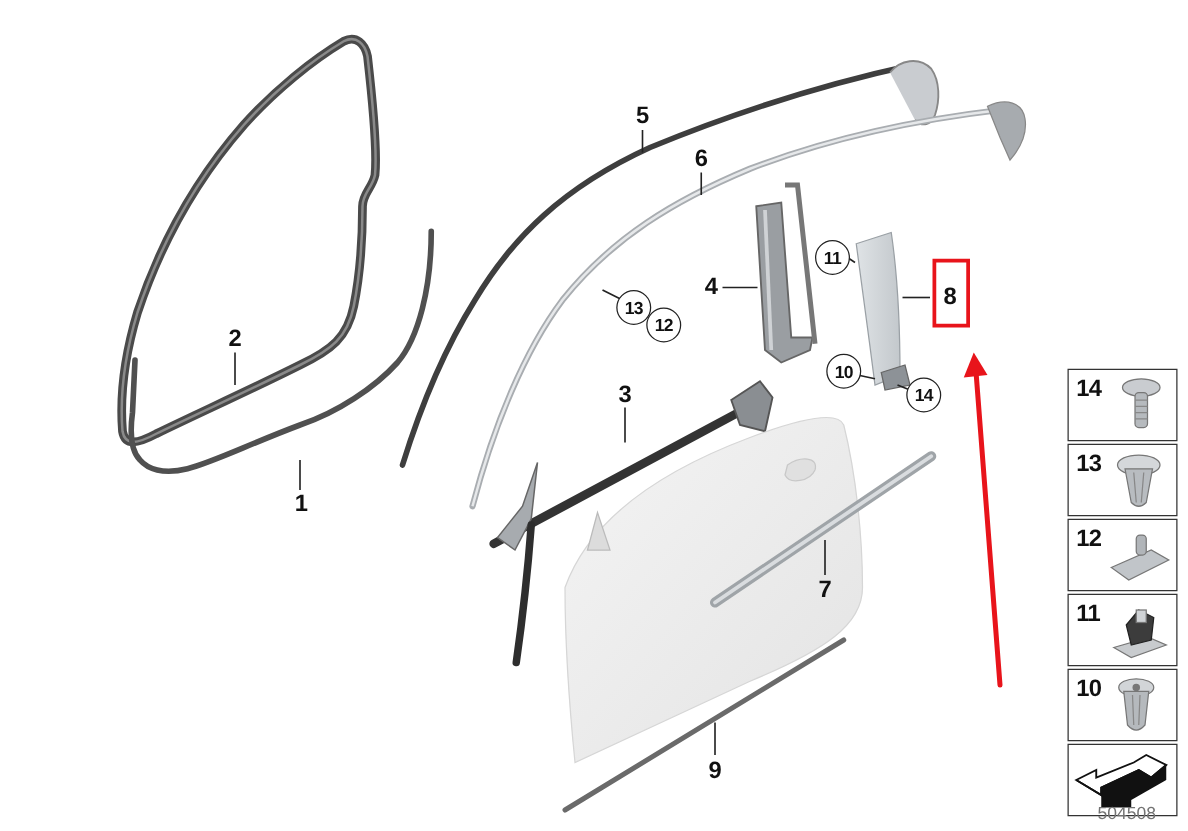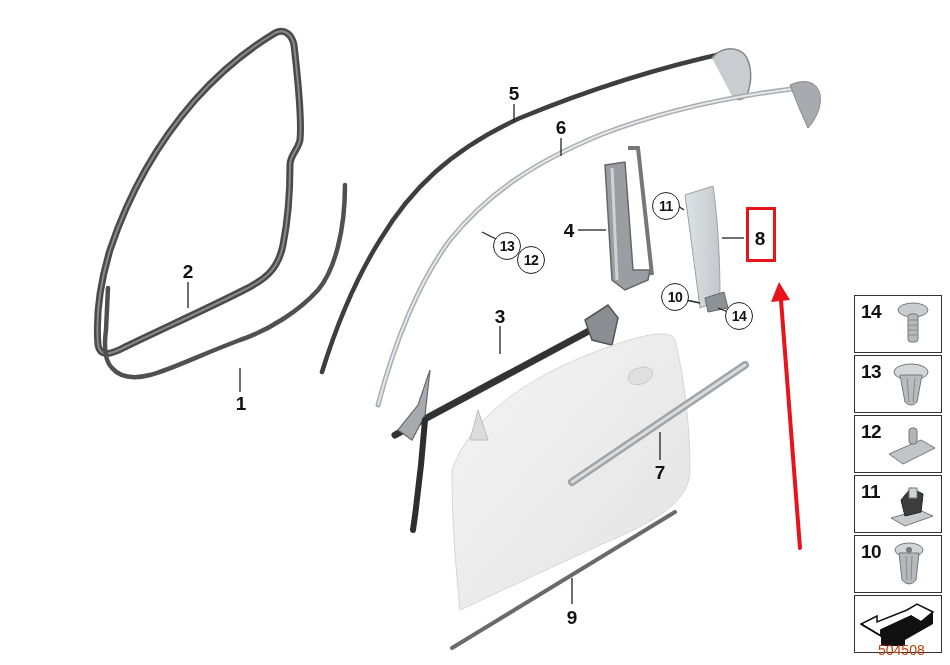--- a/index.html
+++ b/index.html
@@ -6,21 +6,21 @@
     body { width: 950px; height: 665px; position: relative; overflow: hidden; font-family: "Liberation Sans", "DejaVu Sans", sans-serif; }
     #canvas { position: absolute; left: 0; top: 0; width: 950px; height: 665px; }
     .callout { position: absolute; font-weight: bold; font-size: 19px; color: #111; line-height: 1; transform: translate(-50%, -50%); }
     .circ { position: absolute; width: 28px; height: 28px; border: 1.6px solid #222; border-radius: 50%; background: #fff; font-weight: bold; font-size: 14px; color: #111; display: flex; align-items: center; justify-content: center; box-sizing: border-box; transform: translate(-50%, -50%); letter-spacing: -0.5px; }
     .highlight-box { position: absolute; left: 746px; top: 207px; width: 30px; height: 55px; border: 3px solid #e8141b; box-sizing: border-box; }
     .legend { position: absolute; left: 854px; top: 295px; width: 90px; }
     .legend-cell { position: relative; width: 88px; height: 58px; border: 1.5px solid #333; box-sizing: border-box; margin-bottom: 2px; background: #fff; }
     .legend-num { position: absolute; left: 6px; top: 6px; font-weight: bold; font-size: 19px; color: #111; line-height: 1; letter-spacing: -0.5px; }
     .legend-img { position: absolute; right: 4px; top: 4px; width: 52px; height: 50px; }
     .legend-arrow-cell { height: 58px; }
-    .legend-id { position: absolute; left: 878px; top: 642px; font-size: 14px; color: #c2410c; }
+    .legend-id { position: absolute; left: 878px; top: 642px; font-size: 14px; color: #737373; }
   </style>
 </head>
 <body>
 
 <svg id="canvas" viewBox="0 0 950 665" xmlns="http://www.w3.org/2000/svg">
   <defs>
     <linearGradient id="doorGrad" x1="0" y1="0" x2="1" y2="1">
       <stop offset="0" stop-color="#f4f4f4"></stop>
       <stop offset="1" stop-color="#e3e3e3"></stop>
     </linearGradient>

